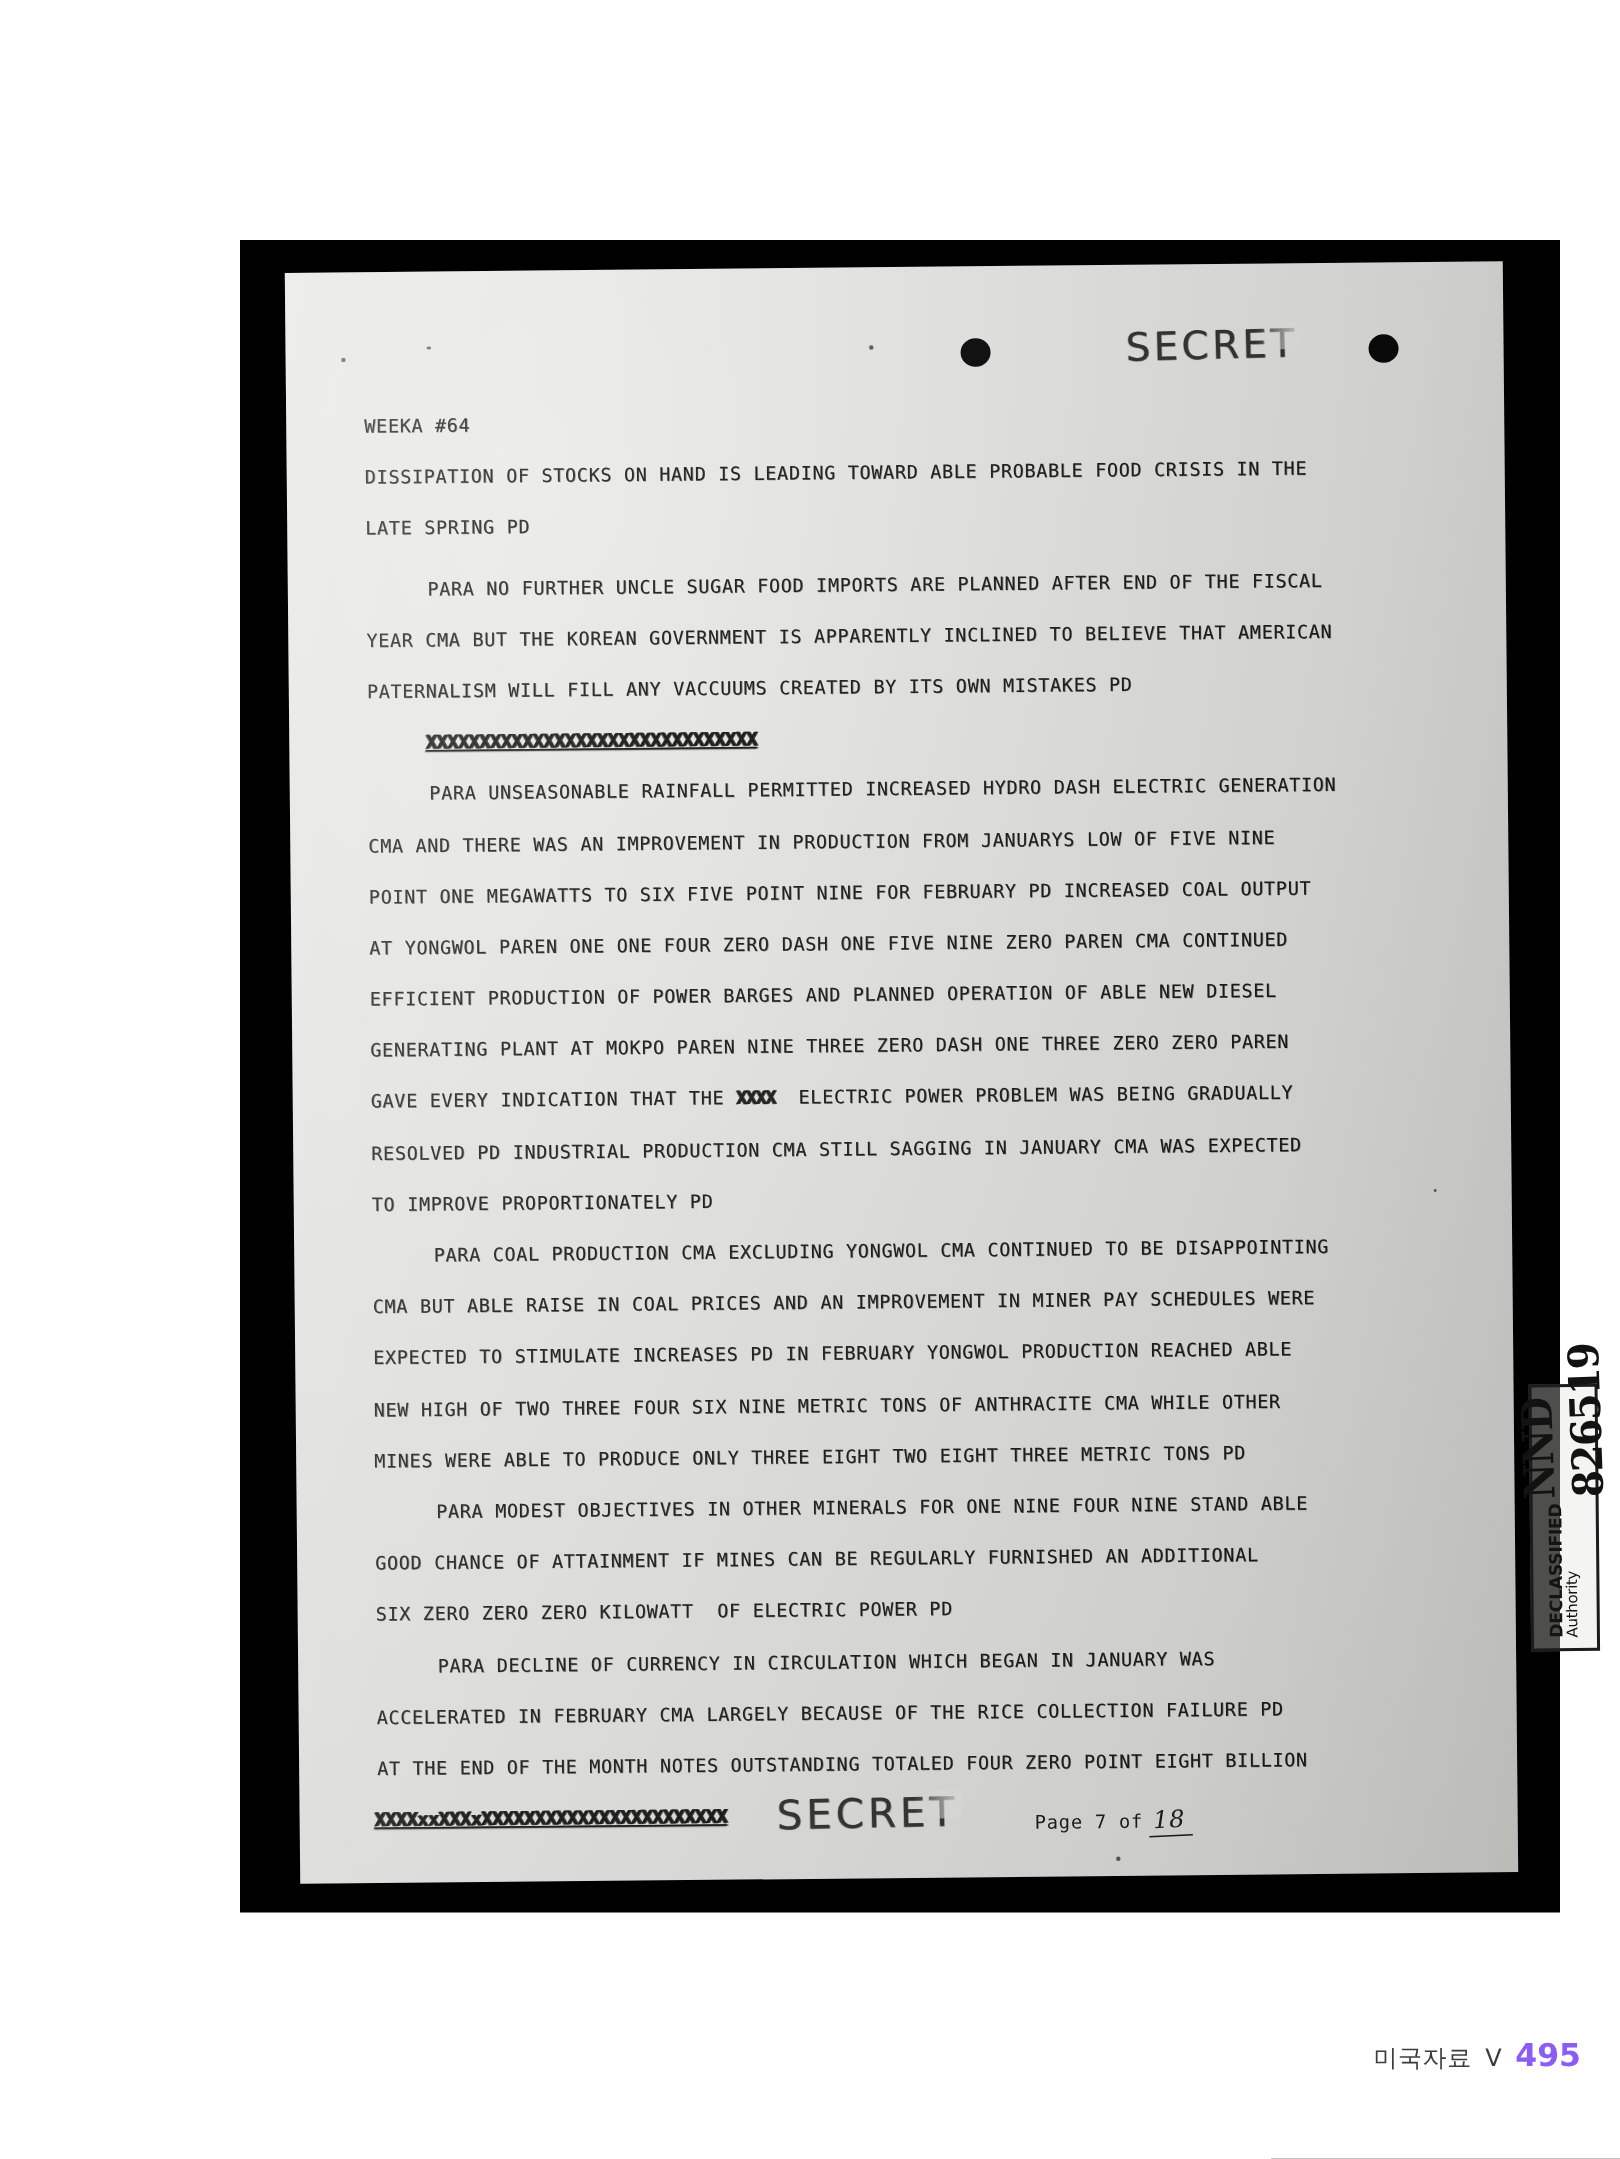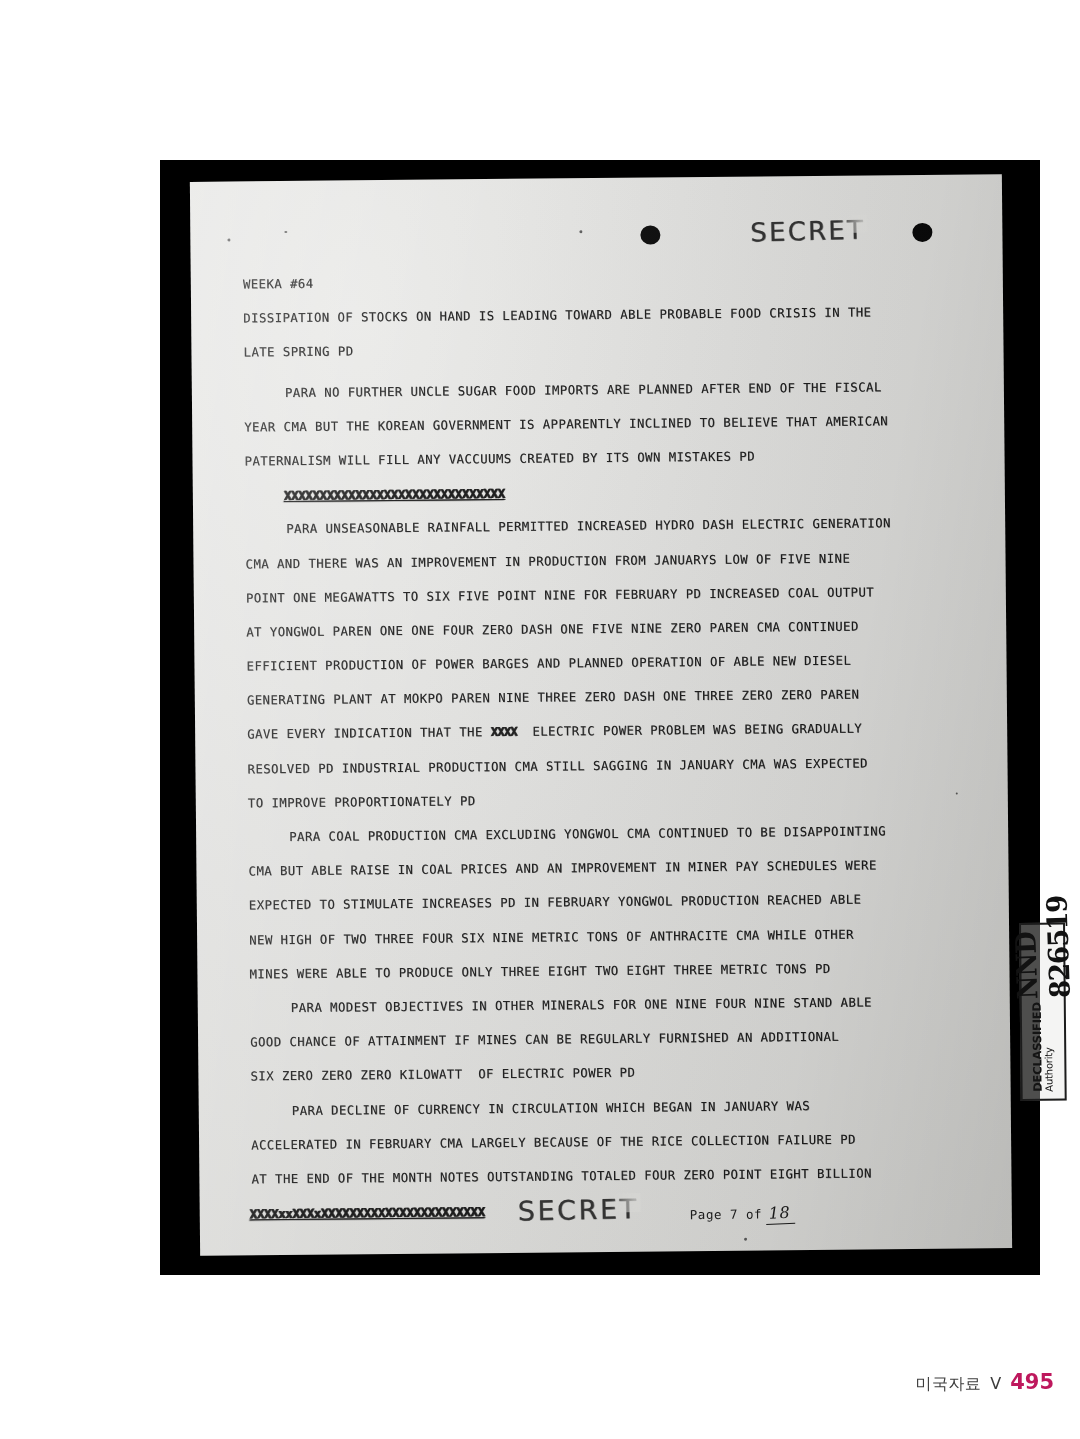--- a/index.html
+++ b/index.html
@@ -208,40 +208,40 @@
     color: #121212;
     margin-left: 3px;
     align-self: center;
     transform: rotate(-1.5deg) scaleY(1.08);
   }
 
   
   #book-footer {
     position: absolute;
     right: 26px;
-    bottom: 44px;
+    bottom: 56px;
     display: flex;
     align-items: baseline;
     gap: 9px;
     color: #3c3c3c;
   }
   #book-footer-source {
     font-family: "DejaVu Sans", sans-serif;
     font-size: 16px;
     letter-spacing: 0.4px;
   }
   #book-footer-volume {
     font-family: "DejaVu Sans", sans-serif;
     font-size: 16px;
   }
   #book-footer-page {
     font-family: "DejaVu Sans", sans-serif;
     font-size: 21px;
     font-weight: bold;
-    color: #be185d;
+    color: #8b5cf6;
   }
 
   
   .speck {
     position: absolute;
     background: #2e2e2e;
     border-radius: 50%;
     opacity: 0.75;
   }
 </style>

